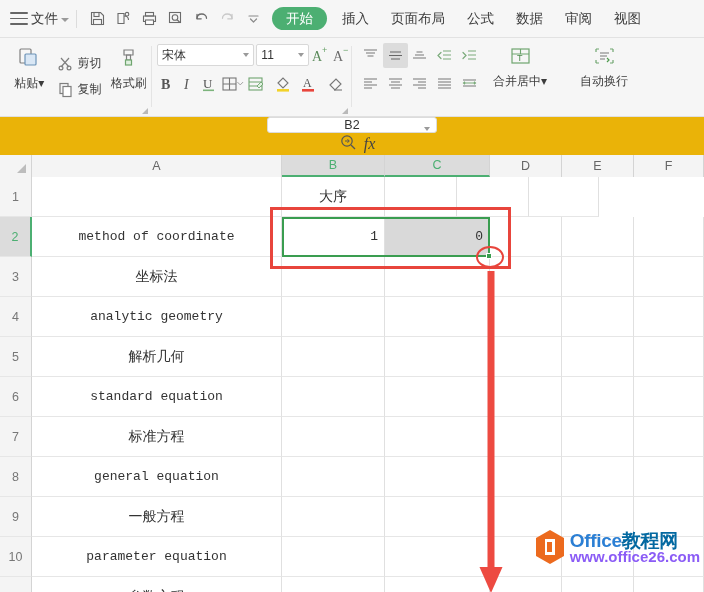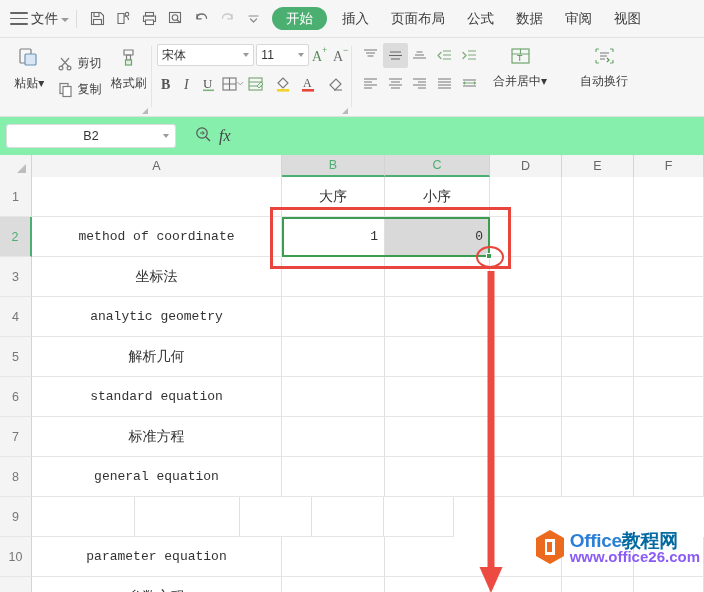--- a/index.html
+++ b/index.html
@@ -80,21 +80,21 @@
   .alignf { width:130px; padding-left:6px; flex-direction:column; }
   .arow { display:flex; align-items:center; height:26px; margin-bottom:2px; }
   .aicon { width:25px; height:25px; display:flex; align-items:center; justify-content:center; border-radius:2px; }
   .aicon.sel { background:#dcdcdc; }
 
   
   .mergeg { width:80px; }
   .wrapg { width:86px; }
 
   
-  .fbar { height:38px; display:flex; align-items:center; background:#86efac; padding:0 6px; }
+  .fbar { height:38px; display:flex; align-items:center; background:#eab308; padding:0 6px;flex-direction:column; }
   .namebox {
     width:170px; height:24px; background:#fff; border:1px solid #dcdcdc; border-radius:3px;
     display:flex; align-items:center; justify-content:center; position:relative;
     font-size:12.5px; color:#333;
   }
   .namebox .nb-caret { position:absolute; right:6px; top:9px; }
   .fb-icons { display:flex; align-items:center; margin-left:18px; }
   .fx { font-style:italic; font-family:"Liberation Serif",serif; font-size:16px; color:#444; margin:0 8px 0 6px; }
   .finput {
     flex:1; height:24px; background:#fff; border:1px solid #e2e2e2; border-radius:2px;
@@ -471,23 +471,20 @@
     </div>
   <div class="rows" id="rows">
       <div class="row">
         <div class="rh">1</div>
         <div class="cell ctr" style="width: 250px;">
           <span></span>
         </div>
         <div class="cell ctr cn" style="width: 103px;">
           <span>大序</span>
         </div>
-        <div class="cell ctr cn" style="width: 105px;">
-          <span>小序</span>
-        </div>
         <div class="cell" style="width: 72px;">
           <span></span>
         </div>
         <div class="cell" style="width: 72px;">
           <span></span>
         </div>
         <div class="cell" style="width: 70px;">
           <span></span>
         </div>
       </div>
@@ -633,20 +630,23 @@
         </div>
         <div class="cell" style="width: 72px;">
           <span></span>
         </div>
         <div class="cell" style="width: 70px;">
           <span></span>
         </div>
       </div>
       <div class="row">
         <div class="rh">9</div>
+        <div class="cell ctr cn" style="width: 250px;">
+          <span>一般方程</span>
+        </div>
         <div class="cell rt" style="width: 103px;">
           <span></span>
         </div>
         <div class="cell rt" style="width: 105px;">
           <span></span>
         </div>
         <div class="cell" style="width: 72px;">
           <span></span>
         </div>
         <div class="cell" style="width: 72px;">

